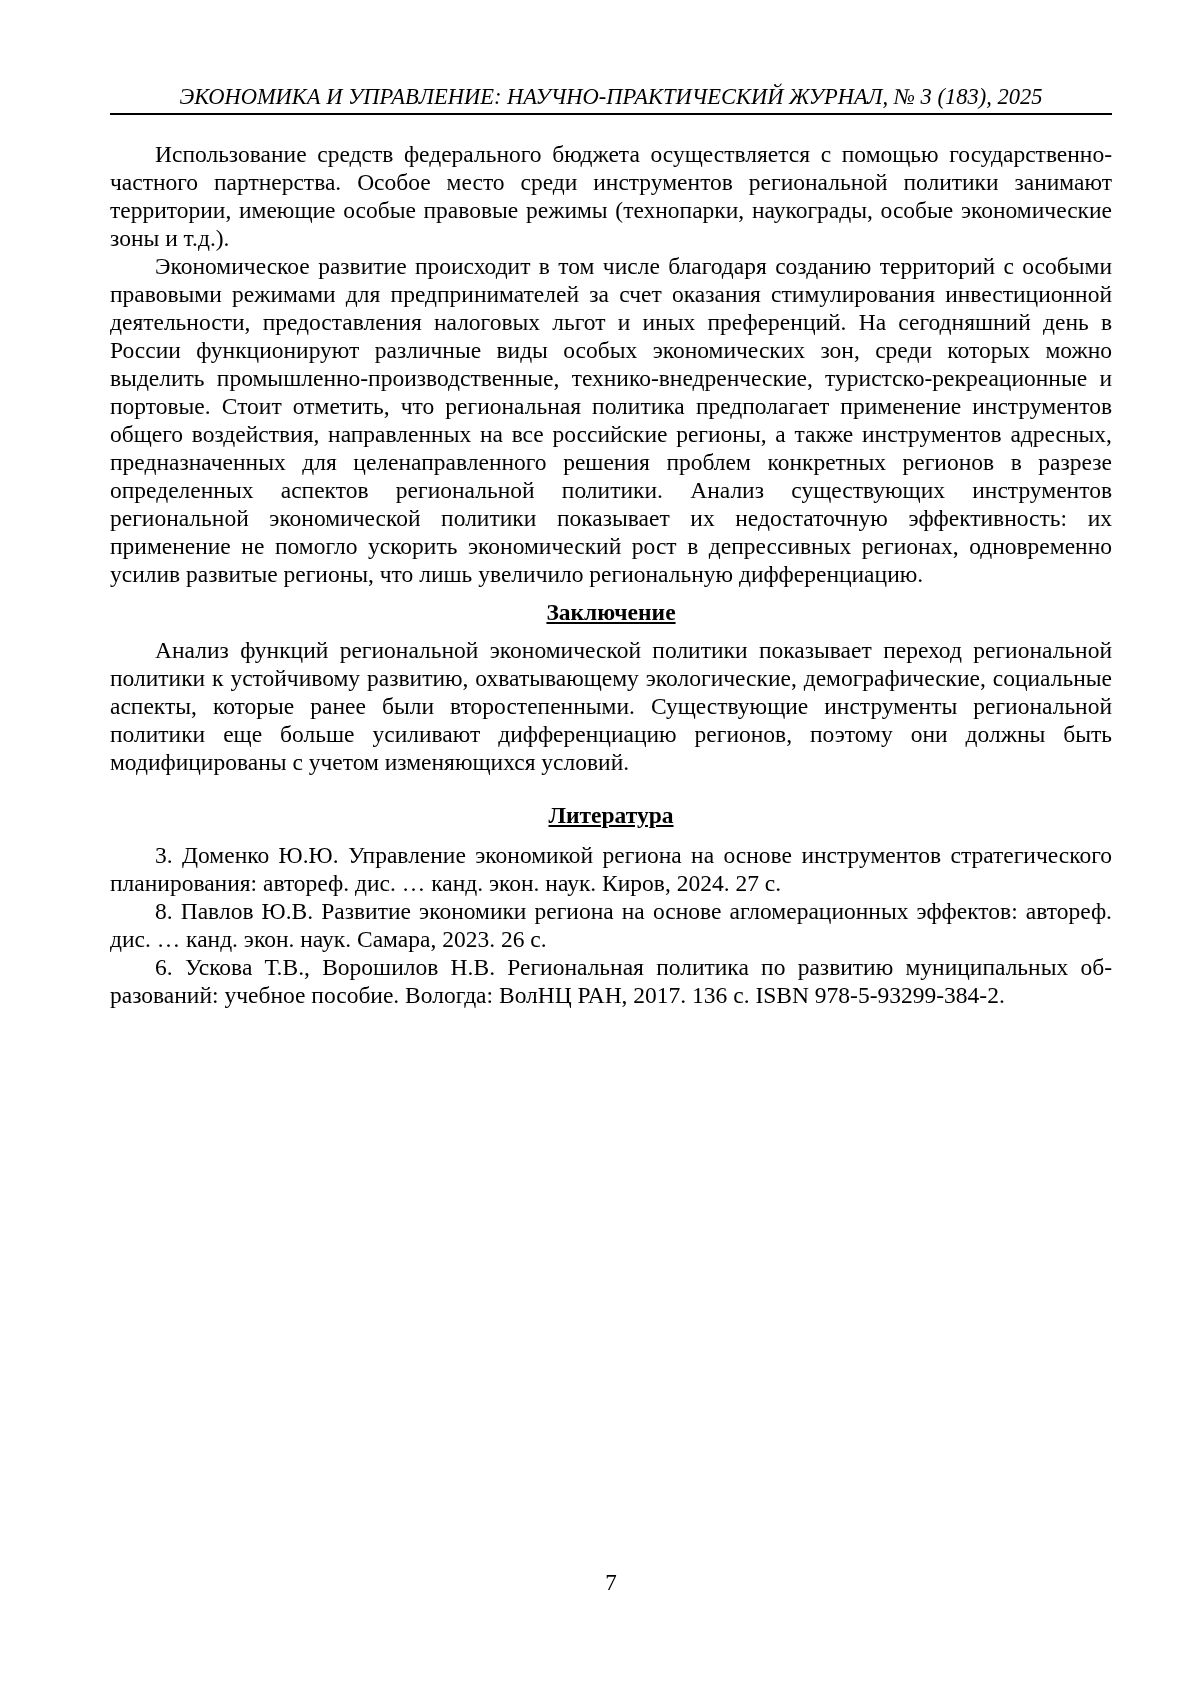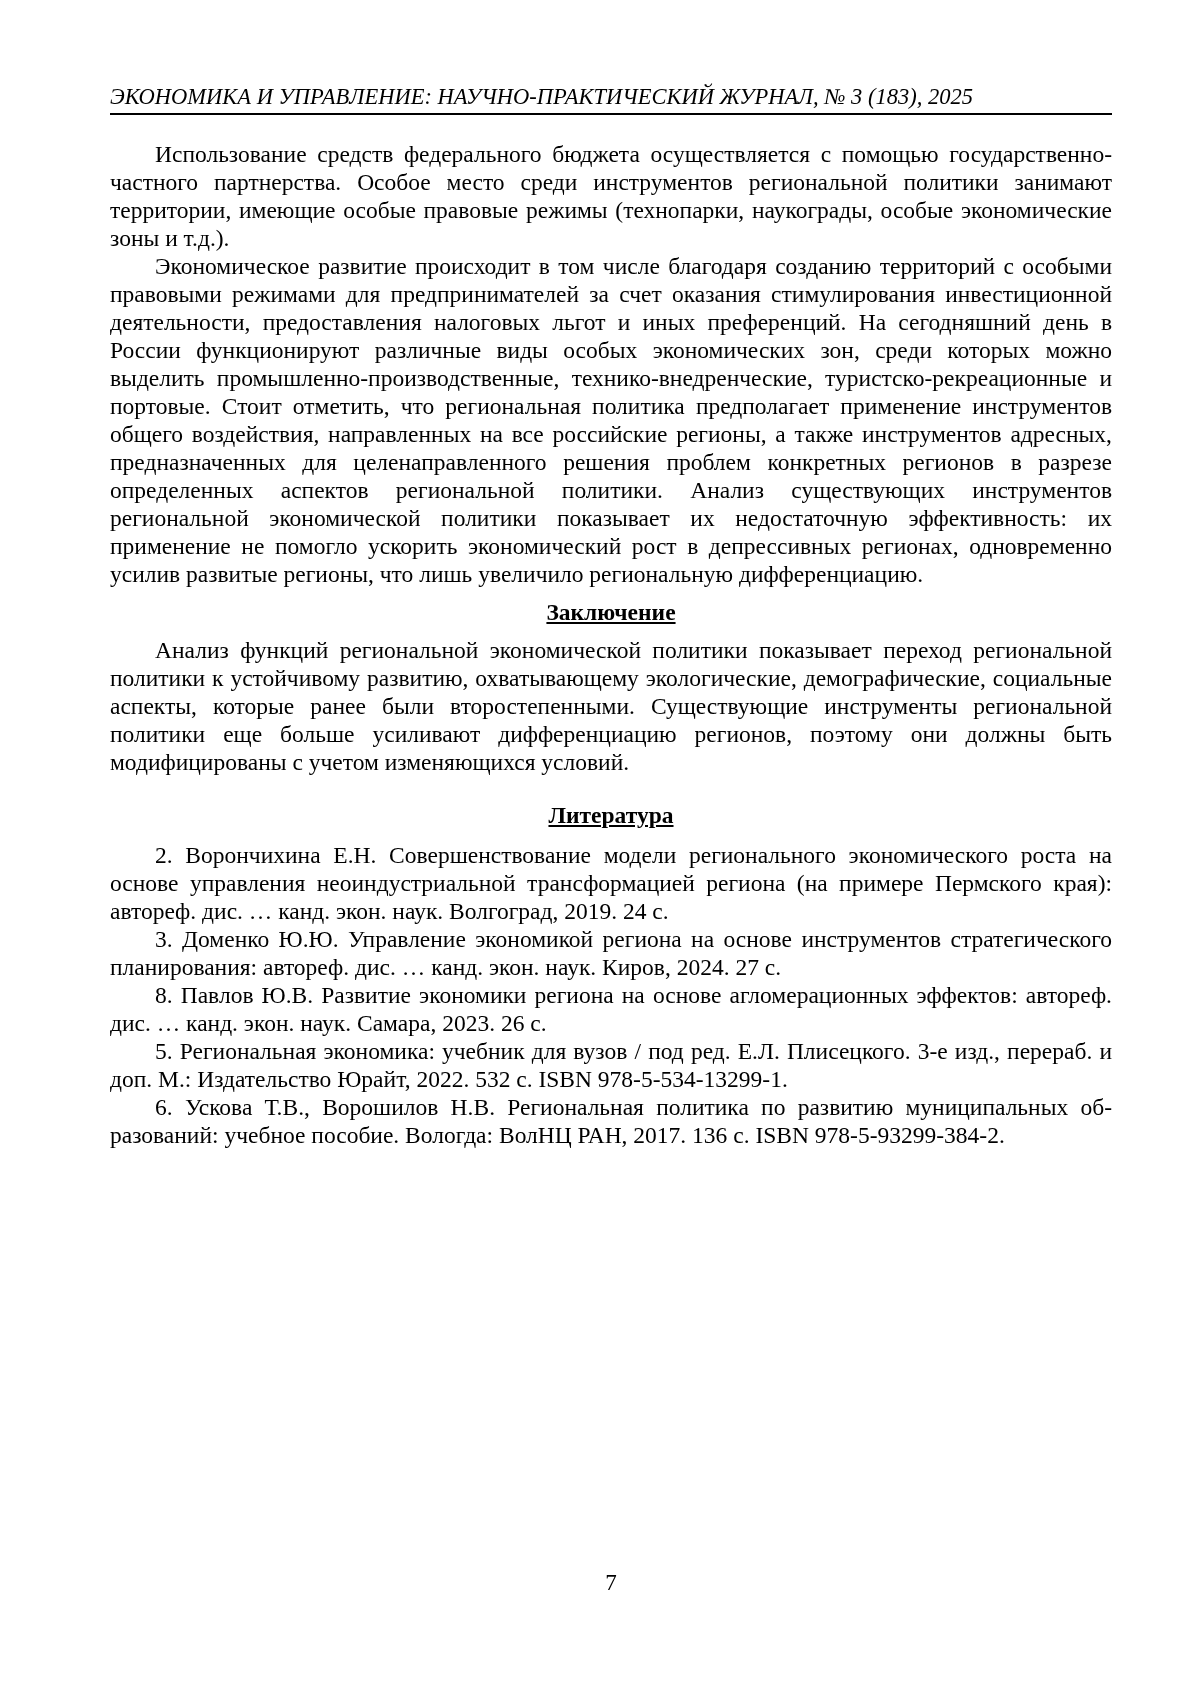--- a/index.html
+++ b/index.html
@@ -15,20 +15,21 @@
   .page {
     position: absolute;
     inset: 0;
     padding: 84px 88px 0 110px;
   }
   .journal-header {
     border-bottom: 2px solid #000000;
     padding-bottom: 3px;
   }
   .journal-title {
+    text-align: center;
     font-style: italic;
     font-size: 22.5px;
     line-height: 26px;
     white-space: nowrap;
   }
   .article { margin-top: 25px; }
   .para {
     font-size: 23.5px;
     line-height: 28px;
     text-align: justify;
@@ -73,24 +74,22 @@
 
     <p class="para">Экономическое развитие происходит в том числе благодаря созданию территорий с осо­быми правовыми режимами для предпринимателей за счет оказания стимулирования инвести­ционной деятельности, предоставления налоговых льгот и иных преференций. На сегодняшний день в России функционируют различные виды особых экономических зон, среди которых можно выделить промышленно-производственные, технико-внедренческие, туристско-рекреационные и портовые. Стоит отметить, что региональная политика предполагает приме­нение инструментов общего воздействия, направленных на все российские регионы, а также инструментов адресных, предназначенных для целенаправленного решения проблем конкрет­ных регионов в разрезе определенных аспектов региональной политики. Анализ существующих инструментов региональной экономической политики показывает их недостаточную эффектив­ность: их применение не помогло ускорить экономический рост в депрессивных регионах, од­новременно усилив развитые регионы, что лишь увеличило региональную дифференциацию.</p>
 
     <h2 class="section-heading heading-conclusion">Заключение</h2>
 
     <p class="para">Анализ функций региональной экономической политики показывает переход региональ­ной политики к устойчивому развитию, охватывающему экологические, демографические, со­циальные аспекты, которые ранее были второстепенными. Существующие инструменты регио­нальной политики еще больше усиливают дифференциацию регионов, поэтому они должны быть модифицированы с учетом изменяющихся условий.</p>
 
     <h2 class="section-heading heading-literature">Литература</h2>
 
     <div>
-      <p class="para">2. Ворончихина Е.Н. Совершенствование модели регионального экономического роста на основе управления неоиндустриальной трансформацией региона (на примере Пермского края): автореф. дис. … канд. экон. наук. Волгоград, 2019. 24 с.</p>
       <p class="para">3. Доменко Ю.Ю. Управление экономикой региона на основе инструментов стратегиче­ского планирования: автореф. дис. … канд. экон. наук. Киров, 2024. 27 с.</p>
       <p class="para">8. Павлов Ю.В. Развитие экономики региона на основе агломерационных эффектов: авто­реф. дис. … канд. экон. наук. Самара, 2023. 26 с.</p>
-      <p class="para">5. Региональная экономика: учебник для вузов / под ред. Е.Л. Плисецкого. 3-е изд., пере­раб. и доп. М.: Издательство Юрайт, 2022. 532 с. ISBN 978-5-534-13299-1.</p>
       <p class="para">6. Ускова Т.В., Ворошилов Н.В. Региональная политика по развитию муниципальных об­разований: учебное пособие. Вологда: ВолНЦ РАН, 2017. 136 с. ISBN 978-5-93299-384-2.</p>
     </div>
 
   </main>
 
   <footer class="page-footer">
     <span class="page-number">7</span>
   </footer>
 
 </div>

